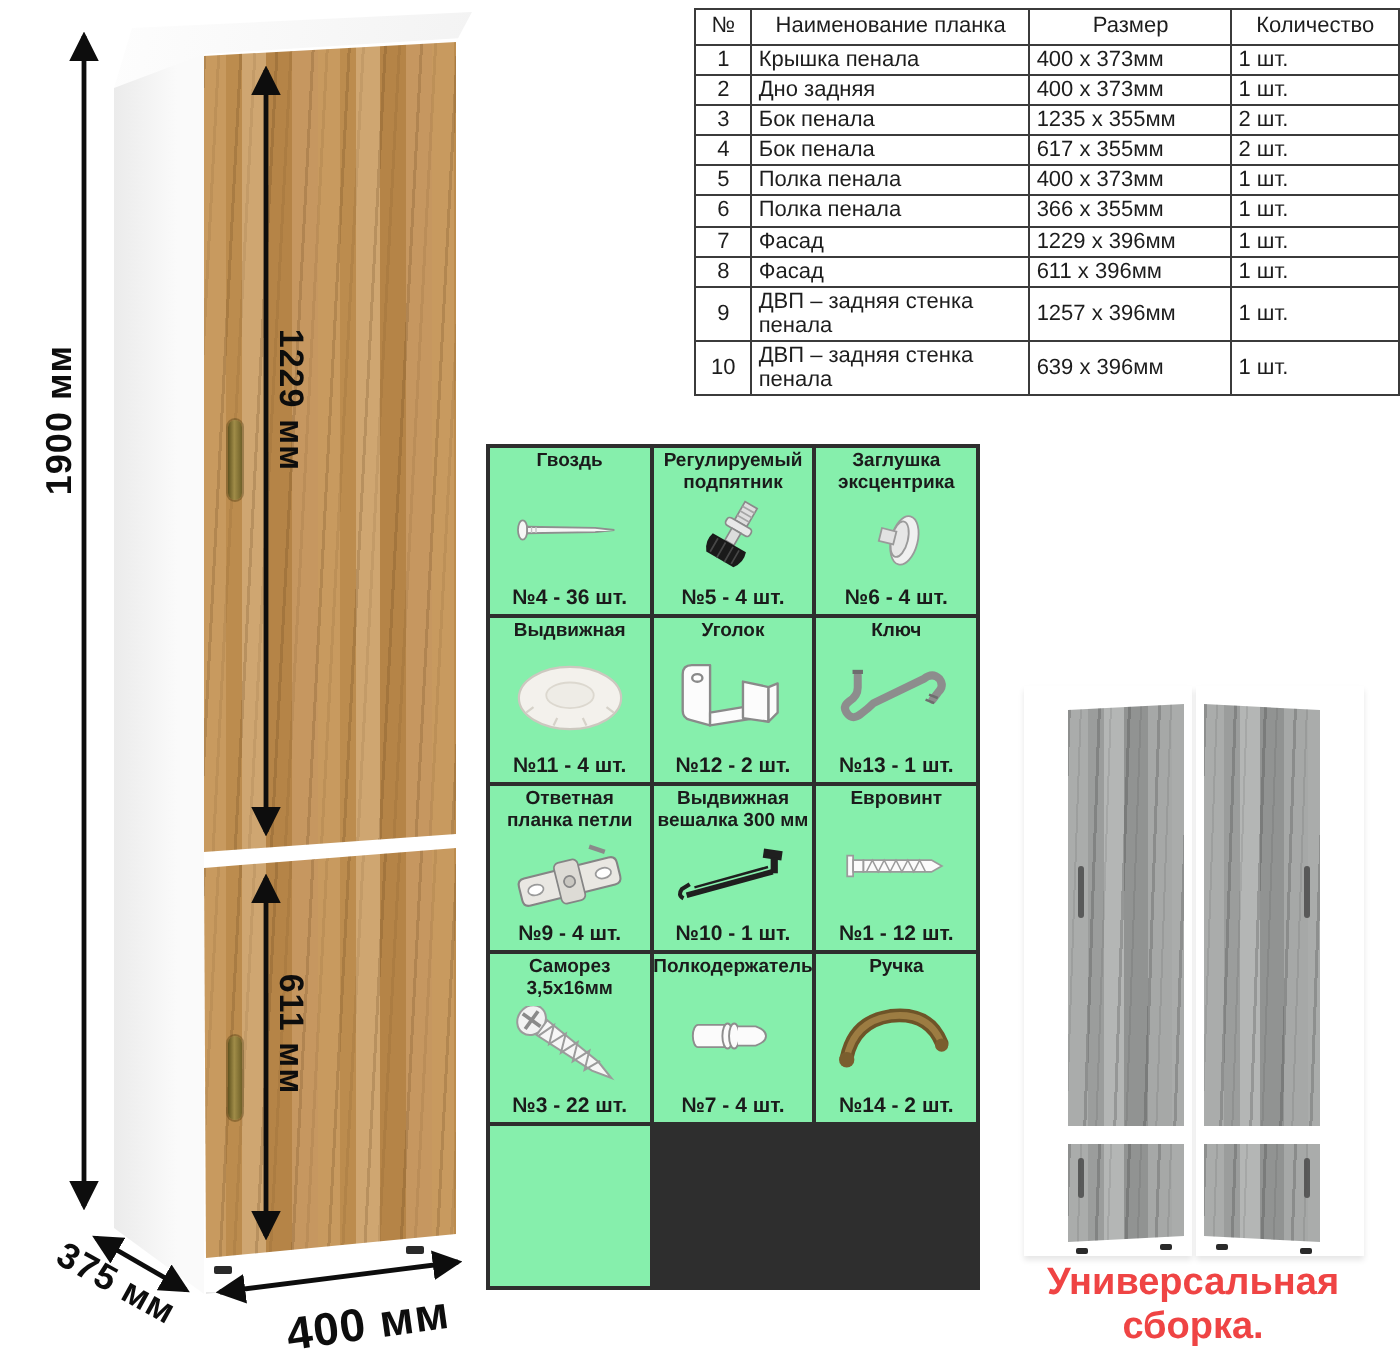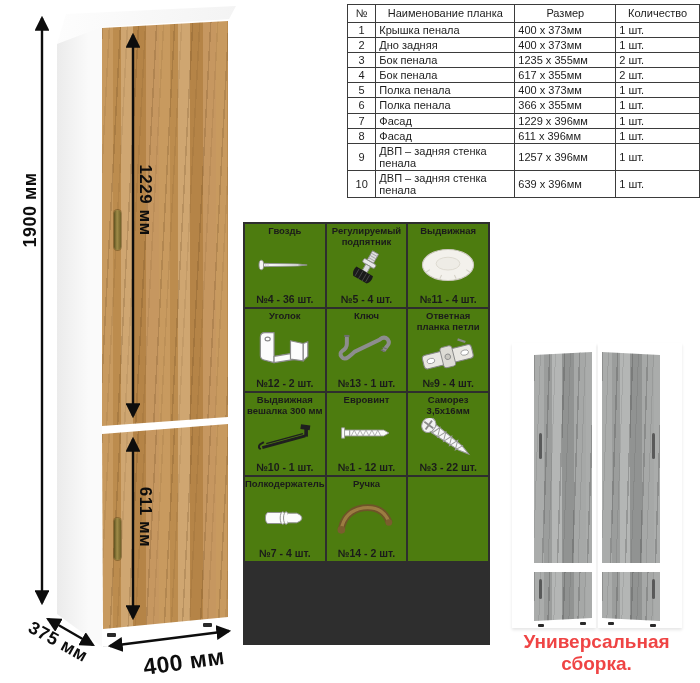--- a/index.html
+++ b/index.html
@@ -51,21 +51,21 @@
   .c0{width:22px;text-align:center;}
   .c1{width:136px;text-align:left;}
   .c2{width:98px;text-align:left;}
   .c3{width:78px;text-align:left;}
 
   
   .hw-grid{position:absolute;left:243px;top:222px;width:243px;
     display:grid;grid-template-columns:1fr 1fr 1fr;
     grid-template-rows:83px 82px 82px 84px 80px;
     gap:2px;background:#2e2e2e;border:2px solid #2e2e2e;}
-  .hw-cell{background:#4d7c0f;display:flex;flex-direction:column;align-items:center;
+  .hw-cell{background:#86efac;display:flex;flex-direction:column;align-items:center;
     justify-content:space-between;padding:2px 1px;overflow:hidden;}
   .hw-title{font-size:9.5px;font-weight:bold;text-align:center;line-height:1.12;}
   .hw-icon{flex:1;display:flex;align-items:center;justify-content:center;}
   .hw-qty{font-size:10.5px;font-weight:bold;text-align:center;}
 
   
   .graywood{
     background:
       repeating-linear-gradient(92deg, rgba(40,40,40,.22) 0 1.5px, rgba(0,0,0,0) 1.5px 6px,
         rgba(60,60,60,.12) 6px 7px, rgba(0,0,0,0) 7px 15px),
@@ -213,20 +213,33 @@
           <rect x="31" y="12" width="16" height="5" rx="2" fill="#e8e8e8" stroke="#8a8a8a"></rect>
           <rect x="36" y="17" width="6" height="8" fill="#dcdcdc" stroke="#8a8a8a"></rect>
           <path d="M28 25 h22 q2 6 -2 11 h-18 q-4 -5 -2 -11 z" fill="#1a1a1a"></path>
           <path d="M32 26 v9 M37 26 v10 M42 26 v10 M46 26 v9" stroke="#474747" stroke-width="1" fill="none"></path>
         </g>
           </svg>
       </div>
       <div class="hw-qty">№5 - 4 шт.</div>
     </div>
 
+    <div class="hw-cell">
+      <div class="hw-title">Заглушка эксцентрика</div>
+      <div class="hw-icon">
+        <svg width="74" height="38" viewBox="0 0 78 46">
+            <g transform="rotate(14 39 23)" stroke="#9a9a9a" stroke-width="1.1">
+          <ellipse cx="44" cy="22" rx="8" ry="15" fill="#f0f0f0"></ellipse>
+          <ellipse cx="41" cy="22" rx="5" ry="11" fill="#e6e6e6"></ellipse>
+          <rect x="29" y="18" width="9" height="8" fill="#e2e2e2"></rect>
+        </g>
+          </svg>
+      </div>
+      <div class="hw-qty">№6 - 4 шт.</div>
+    </div>
 
     <div class="hw-cell">
       <div class="hw-title">Выдвижная</div>
       <div class="hw-icon">
         <svg width="74" height="42" viewBox="0 0 78 46">
           <ellipse cx="39" cy="23" rx="28" ry="17" fill="#f3f1ec" stroke="#ccc8bf" stroke-width="1.2"></ellipse>
           <ellipse cx="39" cy="21.5" rx="13" ry="7" fill="#eeece6" stroke="#dcd8cf" stroke-width="1"></ellipse>
           <path d="M15 31 l4 -3 M63 31 l-4 -3 M30 38 l2 -4 M48 38 l-2 -4" stroke="#d6d2c9" stroke-width="1.2" fill="none"></path>
         </svg>
       </div>

